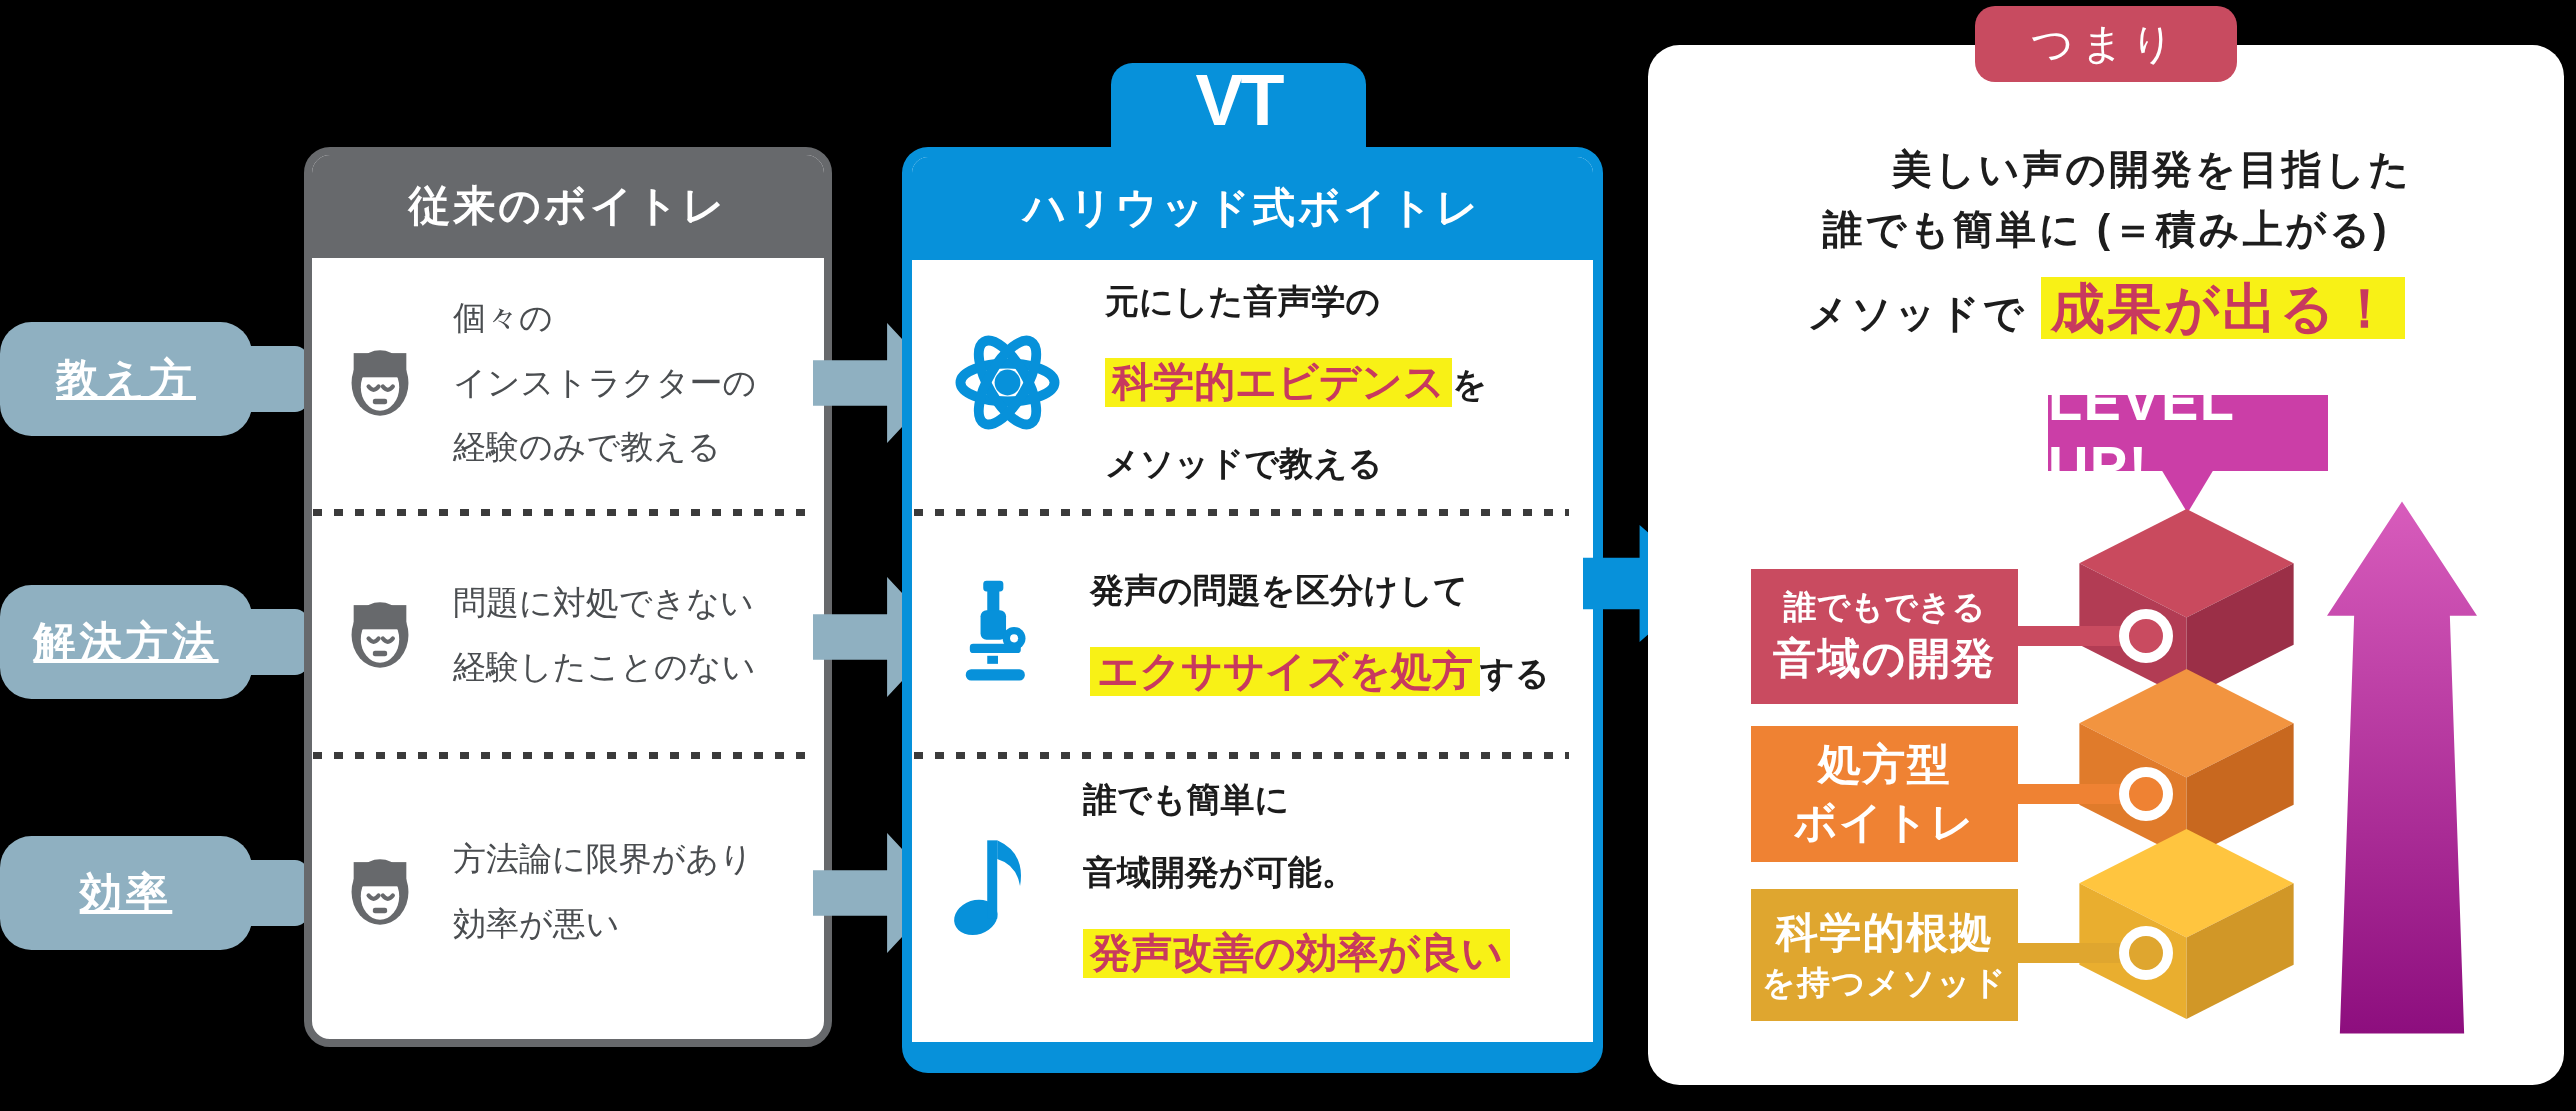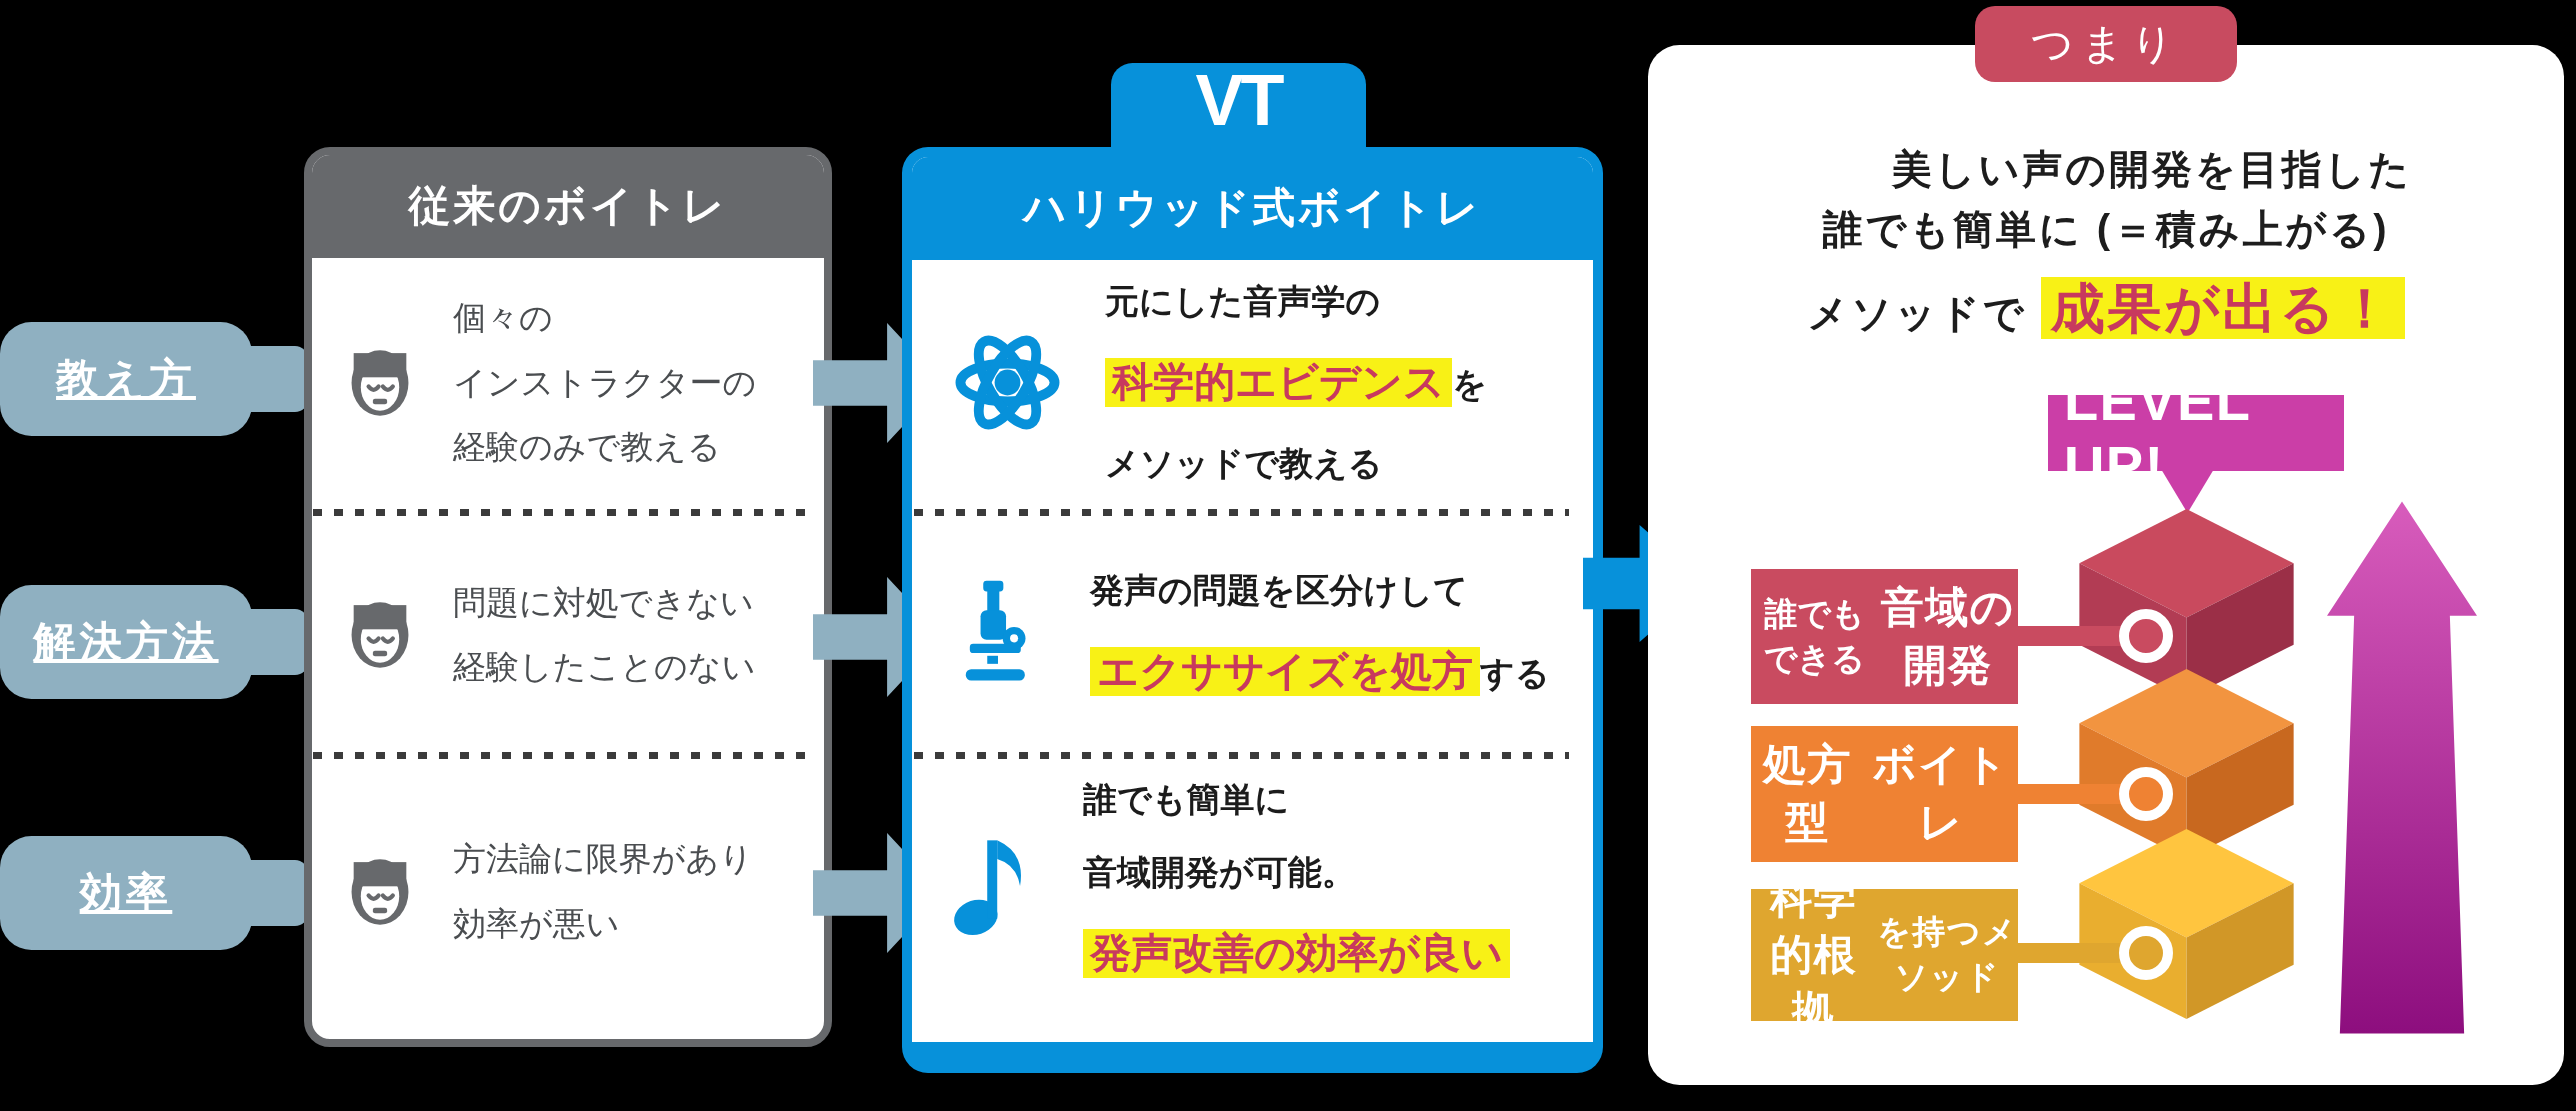--- a/index.html
+++ b/index.html
@@ -45,24 +45,24 @@
   
   .concl{position:absolute;left:1648px;top:45px;width:916px;height:1040px;background:#fff;border-radius:31.5px;}
   .badge{position:absolute;left:1975px;top:5.7px;width:262px;height:76px;background:var(--badge_red);
         border-radius:20px;display:flex;align-items:center;justify-content:center;
         color:#fff;font-size:42px;font-weight:normal;letter-spacing:7.2px;}
   .c-line{position:absolute;width:916px;left:1648px;text-align:center;color:#1d1d1d;
         font-size:40px;font-weight:bold;letter-spacing:2.9px;}
   .c-line .hl2{background:var(--yellow);color:var(--red);font-size:54px;font-weight:800;padding:1.4px 10px;}
   .lvl{position:absolute;left:2048px;top:395px;width:280px;height:76px;background:var(--magenta);
         display:flex;align-items:center;justify-content:center;color:#fff;font-size:56px;font-weight:bold;
-        letter-spacing:1.4px;padding-left:16px;}
+        letter-spacing:1.4px;}
   .lvl-ptr{position:absolute;left:2161px;top:469px;width:53px;height:44px;background:var(--magenta);
         clip-path:polygon(0 0,100% 0,50% 100%);}
-  .blk{position:absolute;left:1751px;width:267px;display:flex;align-items:center;
+  .blk{position:absolute;left:1751px;width:267px;display:flex;flex-direction:column;align-items:center;
         justify-content:center;color:#fff;font-weight:bold;text-align:center;}
   .blk .l1{font-size:33px;} .blk .l2{font-size:43px;letter-spacing:1.4px;}
   .blk2 .l1{font-size:43px;letter-spacing:1.4px;} .blk2 .l2{font-size:43px;letter-spacing:1.4px;}
   .blk3 .l1{font-size:42px;letter-spacing:1.4px;} .blk3 .l2{font-size:33px;}
   .bar{position:absolute;left:2011px;width:140px;height:20px;}
   .ring{position:absolute;width:34px;height:34px;border:10px solid #fff;border-radius:50%;}
   .cube{position:absolute;left:2079px;width:215px;height:190px;}
   .uparrow{position:absolute;left:2327px;top:501px;width:150px;height:533px;}
 </style>
 </head>

